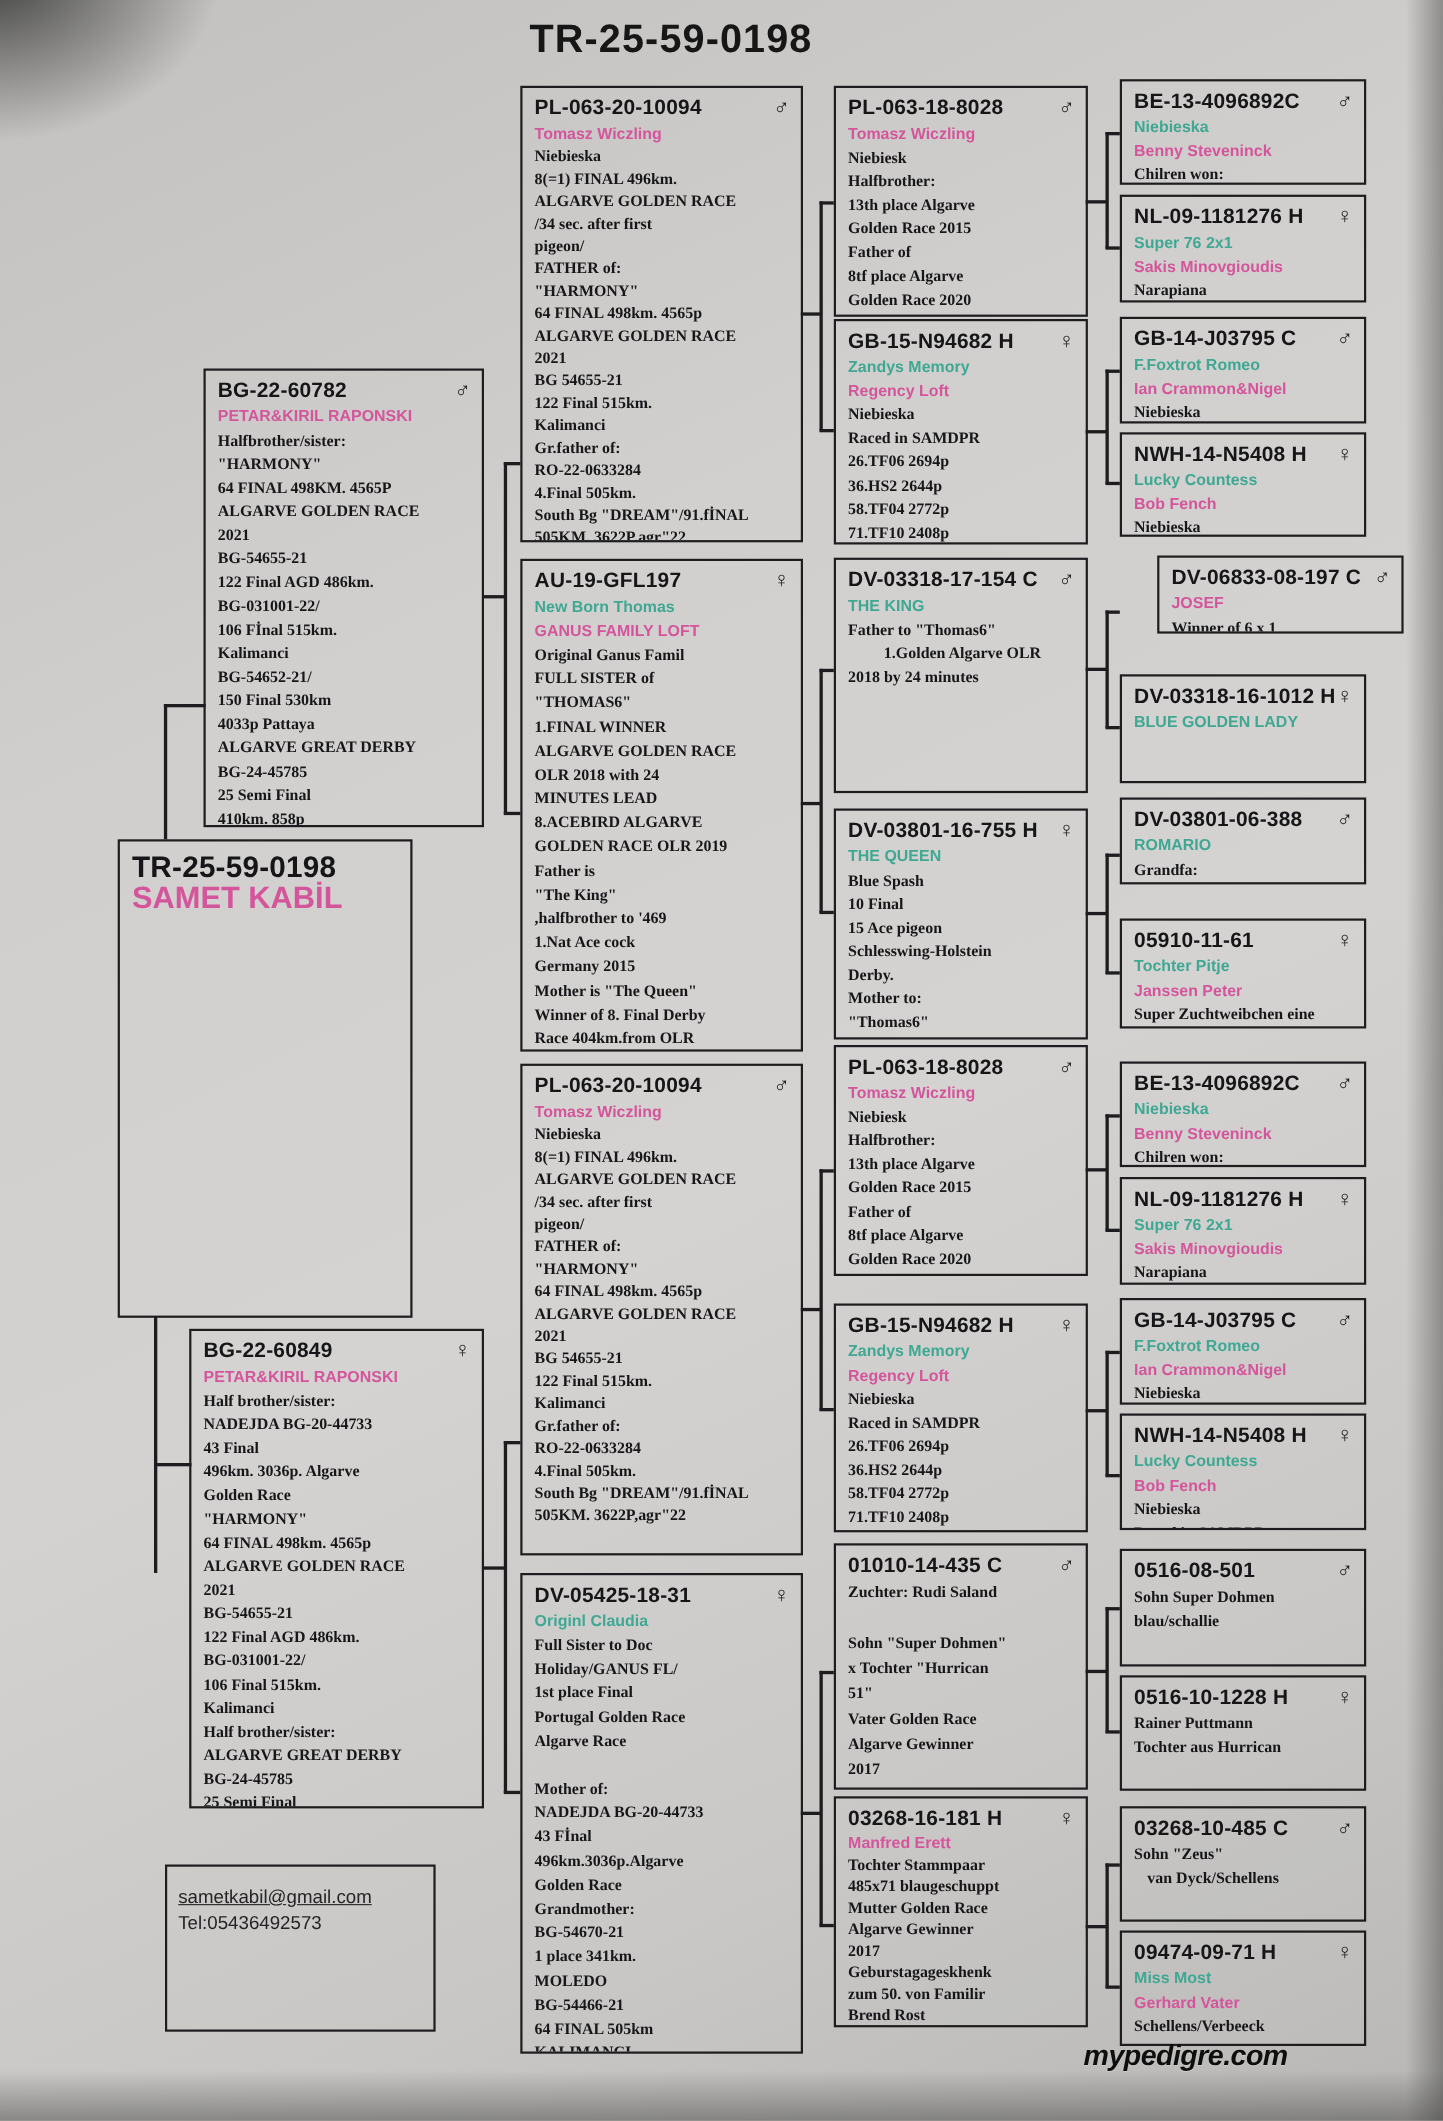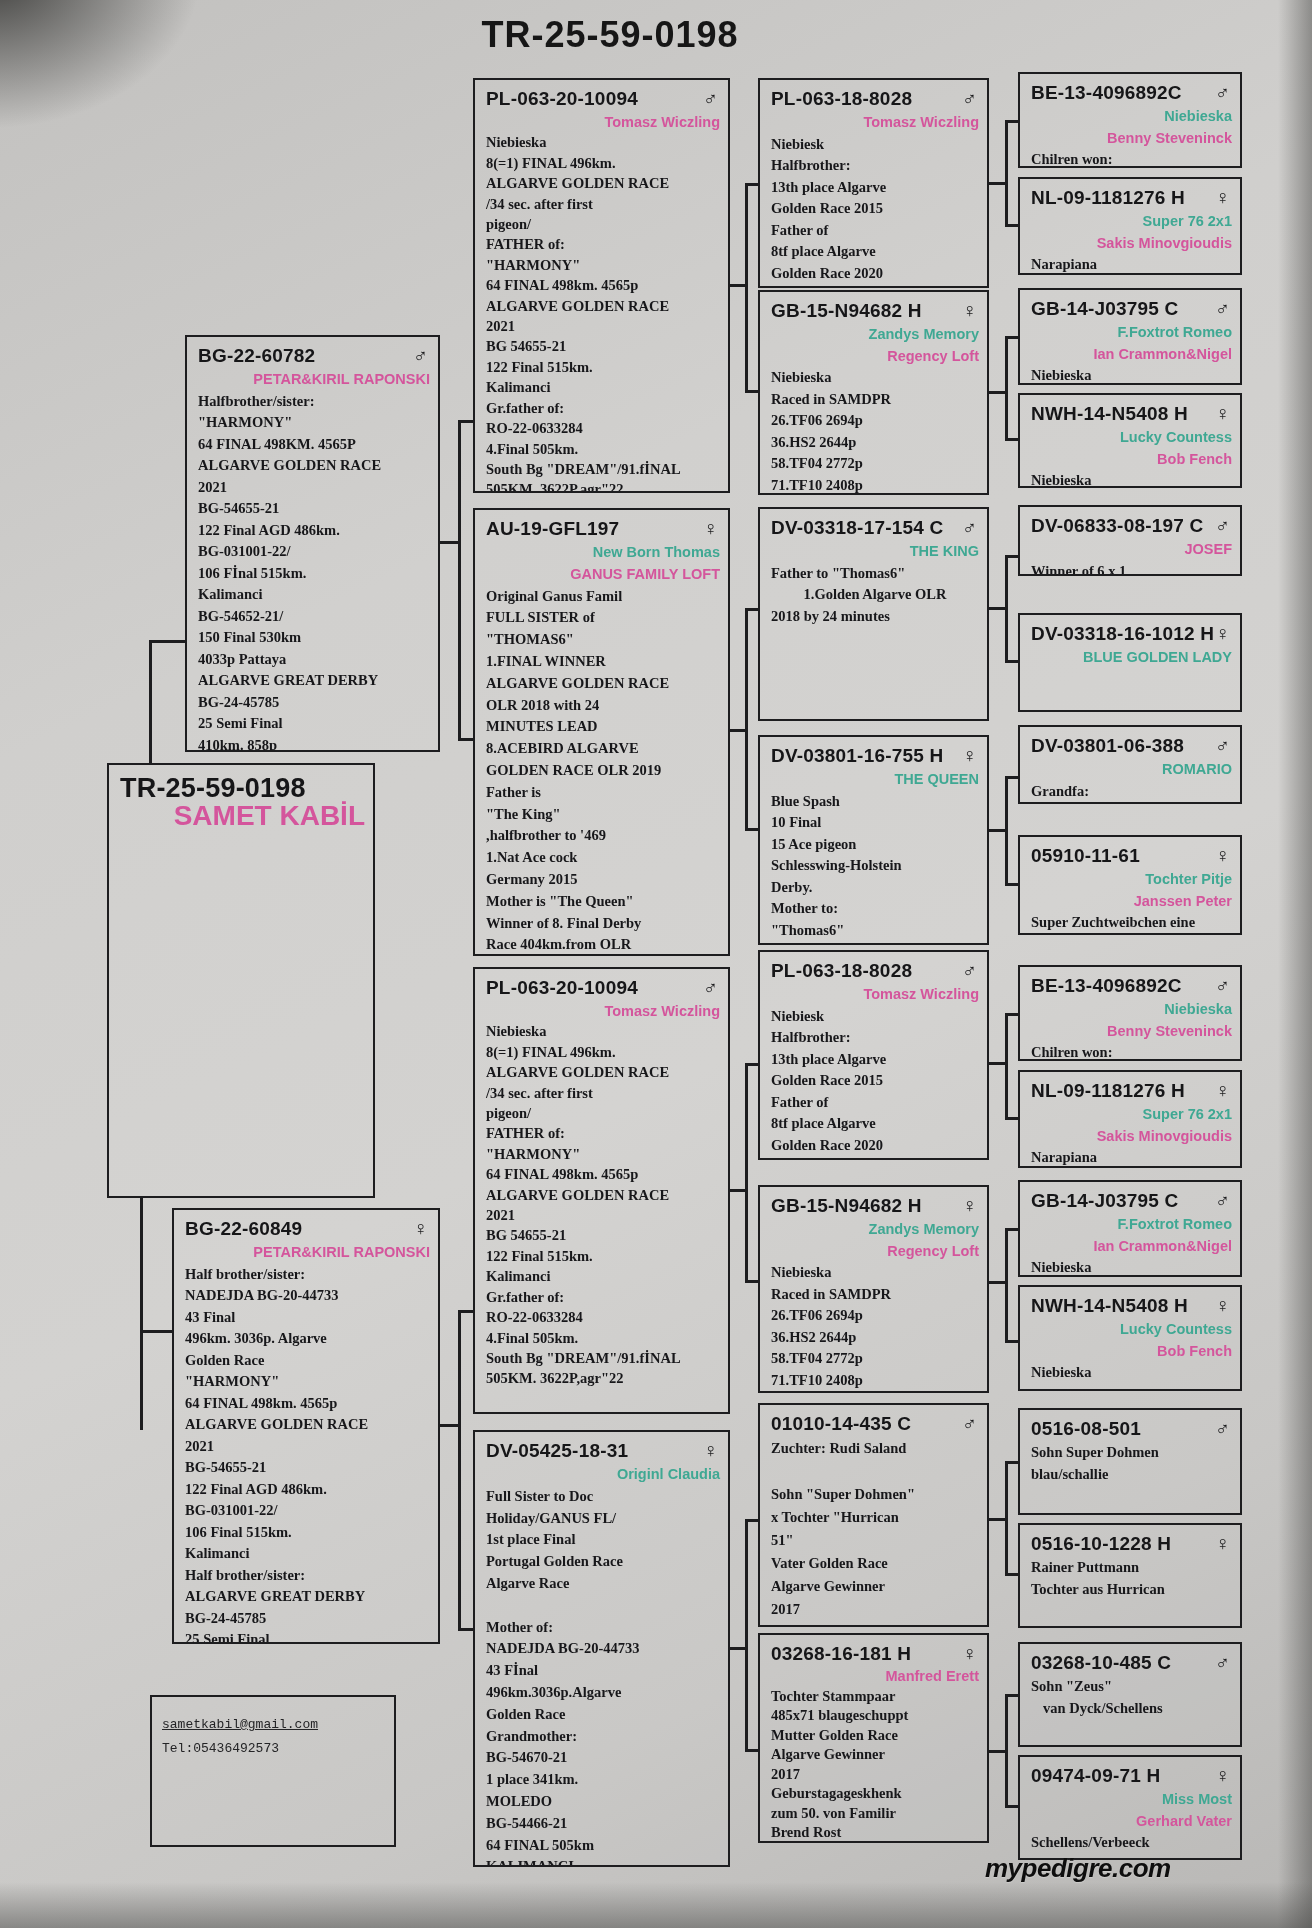--- a/index.html
+++ b/index.html
@@ -14,28 +14,28 @@
     background:linear-gradient(to bottom, rgba(70,70,68,0), rgba(70,70,68,.5));}
   #page-title{position:absolute;left:360px;top:14px;width:500px;text-align:center;
     font-weight:700;font-size:36px;letter-spacing:1px;color:#161616;}
   .box{position:absolute;border:2.5px solid #1d1d1f;box-sizing:border-box;
     padding:6px 8px 0 11px;overflow:hidden;background:rgba(255,255,255,0.03);}
   .trow{display:flex;justify-content:space-between;align-items:flex-start;line-height:26px;}
   .ring{font-weight:700;font-size:19px;letter-spacing:.2px;color:#161618;white-space:nowrap;}
   .sex{font-size:20px;font-weight:700;color:#1a1a1c;padding-right:2px;line-height:24px;}
   .big .ring{font-size:27px;line-height:34px;}
   .big .trow{line-height:34px;}
-  .nline{font-weight:700;font-size:14.5px;white-space:nowrap;text-align:right;}
+  .nline{font-weight:700;font-size:14.5px;white-space:nowrap;}
   .big .nline{font-size:28px;}
   .teal{color:#3fa893;}
   .pink{color:#d4559c;}
   .bline{font-weight:700;font-size:14.5px;font-family:"Liberation Serif",serif;color:#17171a;white-space:nowrap;}
   .cline{position:absolute;background:#1d1d1f;}
   #contact-box{position:absolute;border:2.5px solid #1d1d1f;box-sizing:border-box;padding:16px 10px;}
-  .contact-line{font-family:Liberation Mono, monospace;font-size:13px;color:#242426;line-height:24px;white-space:nowrap;}
+  .contact-line{font-family:Liberation Sans, sans-serif;font-size:17px;color:#242426;line-height:24px;white-space:nowrap;}
   .contact-line.u{text-decoration:underline;}
   #logo{position:absolute;font-style:italic;font-weight:800;font-size:26px;color:#0e0e0e;
     letter-spacing:-0.5px;text-shadow:0 1px 1px rgba(255,255,255,.25);}
 </style>
 </head>
 <body>
 
 <div id="canvas">
   <div class="shade" id="corner-tl"></div>
   <div class="shade" id="edge-r"></div>
@@ -338,21 +338,21 @@
       </div>
       <div class="box" style="left: 1018px; top: 393px; width: 224px; height: 95px;">
         <div class="trow">
           <span class="ring">NWH-14-N5408 H</span>
           <span class="sex">♀</span>
         </div>
         <div class="nline teal" style="line-height: 21.5px;">Lucky Countess</div>
         <div class="nline pink" style="line-height: 21.5px;">Bob Fench</div>
         <div class="bline" style="line-height: 21.5px;">Niebieska</div>
       </div>
-      <div class="box" style="left: 1018px; top: 505px; width: 224px; height: 71px;">
+      <div class="box" style="left: 1052px; top: 505px; width: 224px; height: 71px;">
         <div class="trow">
           <span class="ring">DV-06833-08-197 C</span>
           <span class="sex">♂</span>
         </div>
         <div class="nline pink" style="line-height: 21.5px;">JOSEF</div>
         <div class="bline" style="line-height: 21.5px;">Winner of 6 x 1</div>
         <div class="bline" style="line-height: 21.5px;">Children won 28 x 1</div>
       </div>
       <div class="box" style="left: 1018px; top: 613px; width: 224px; height: 99px;">
         <div class="trow">

